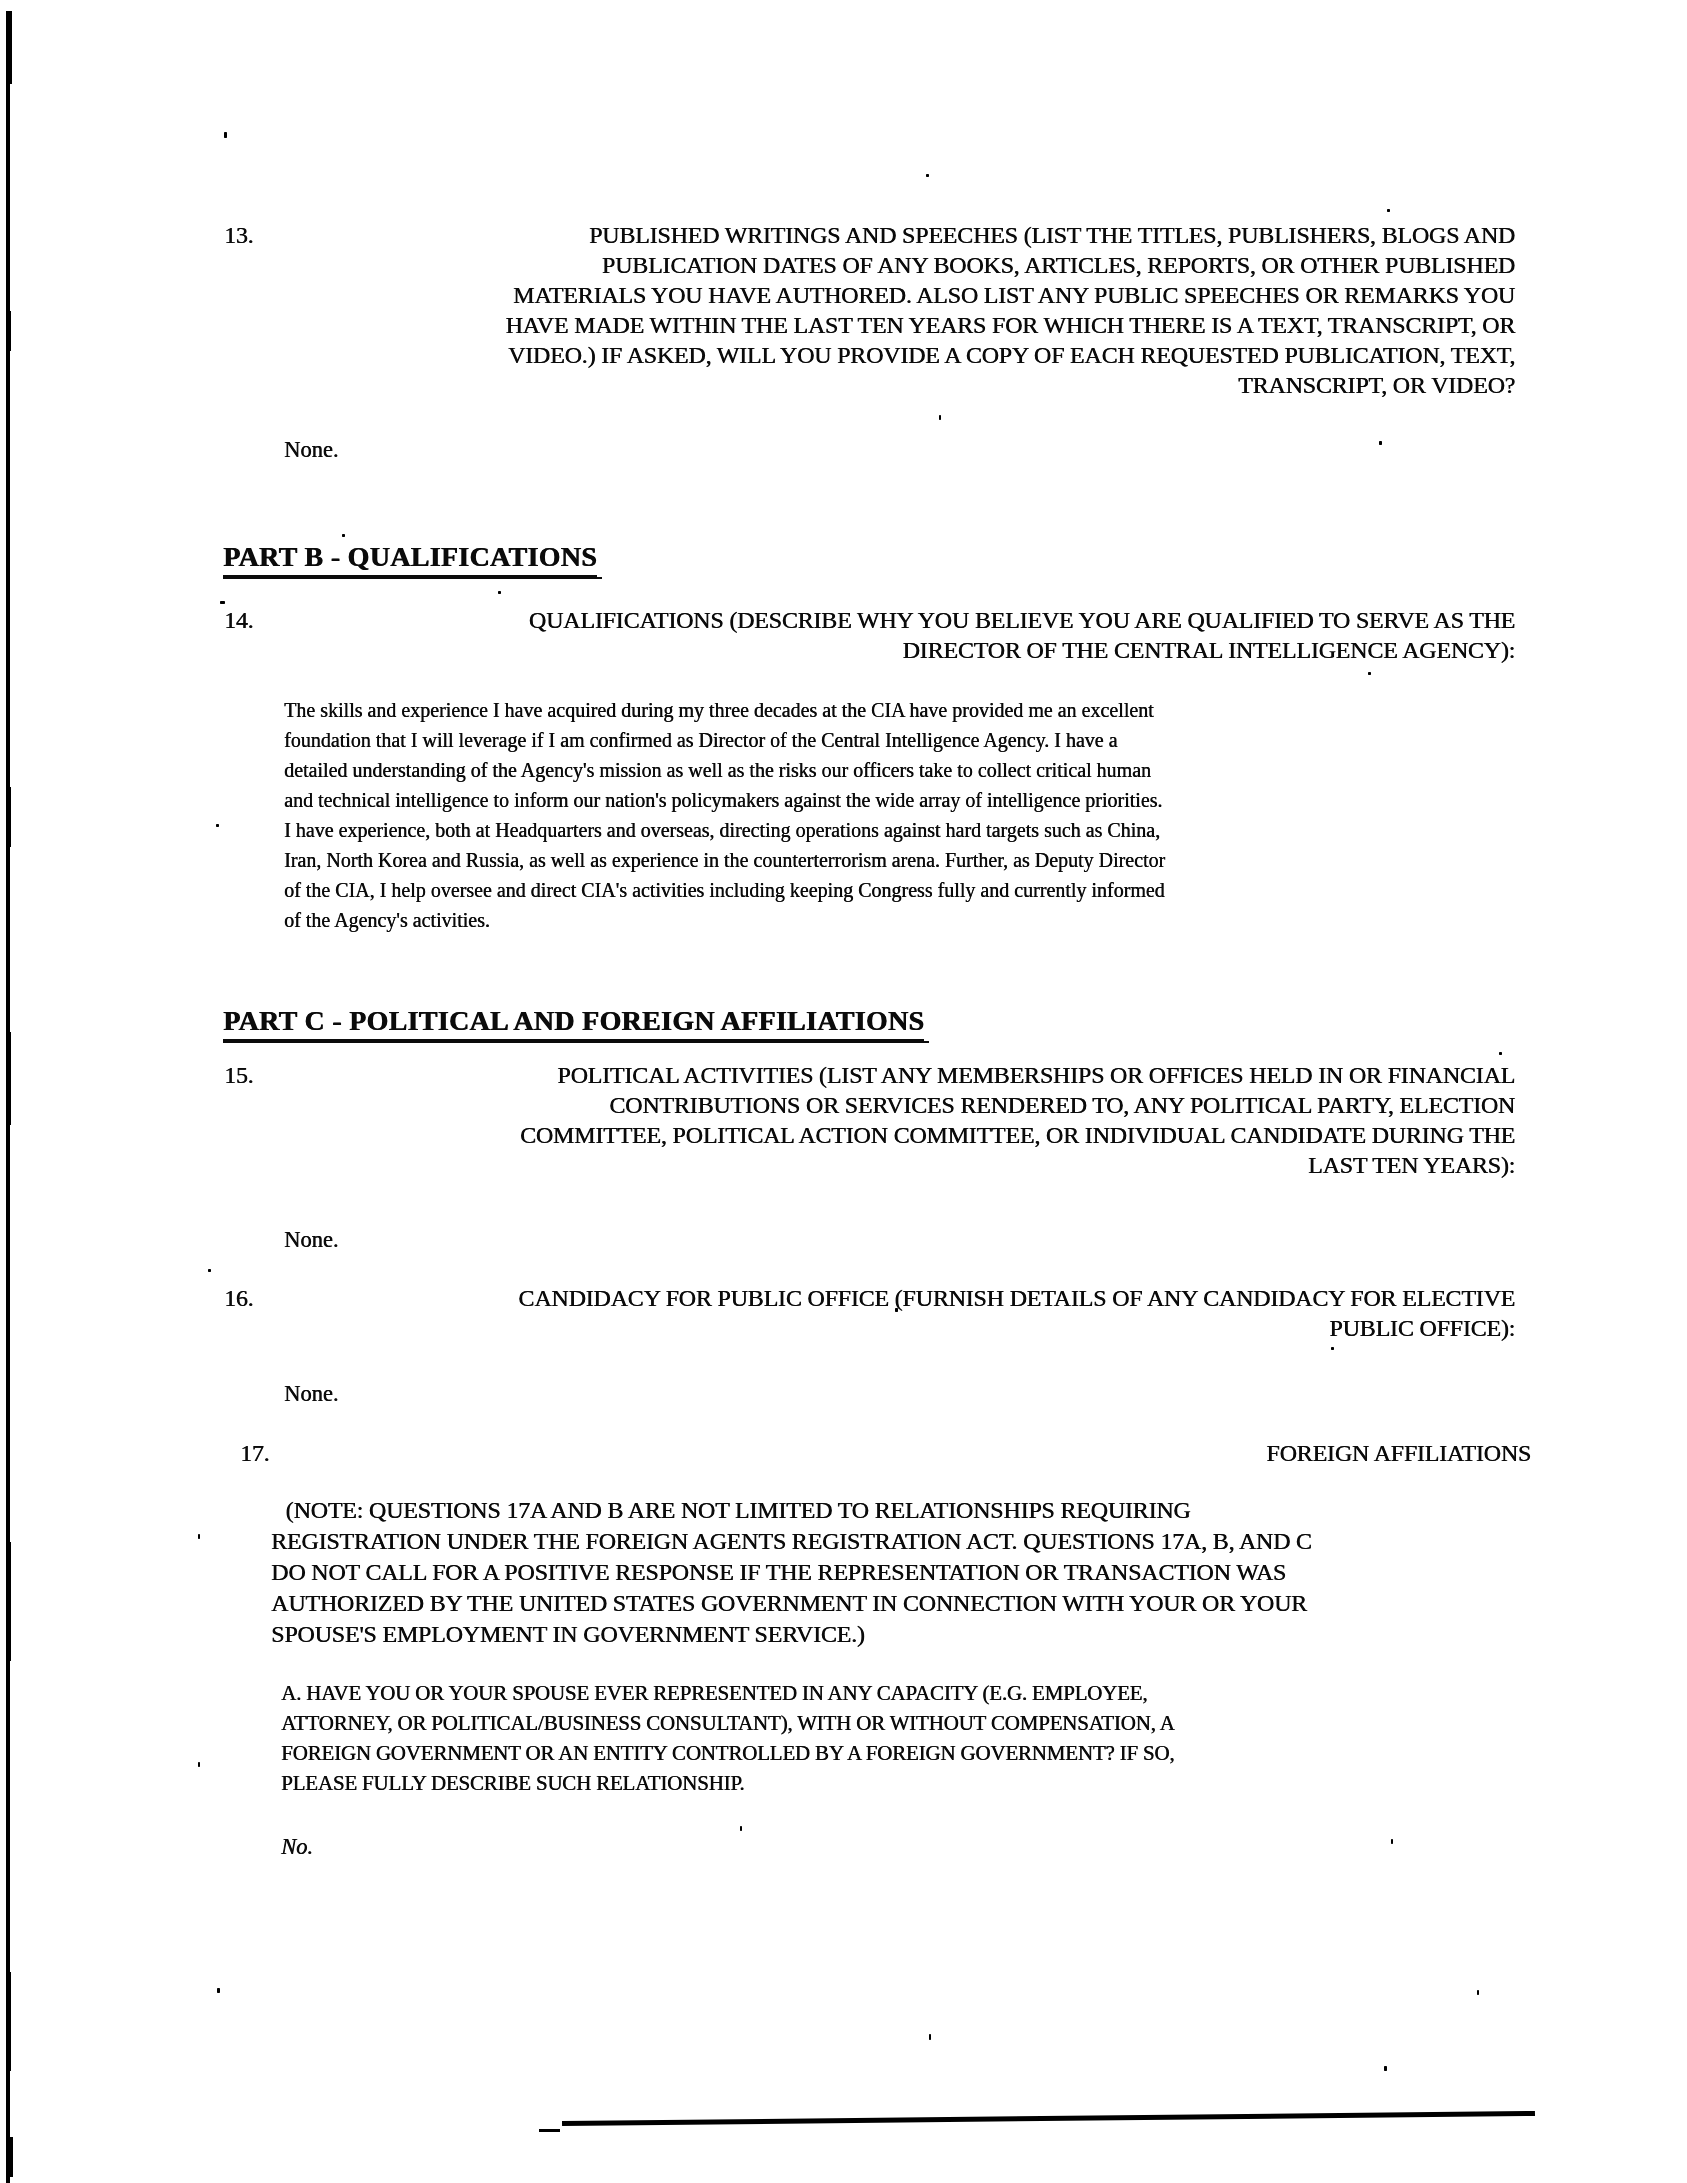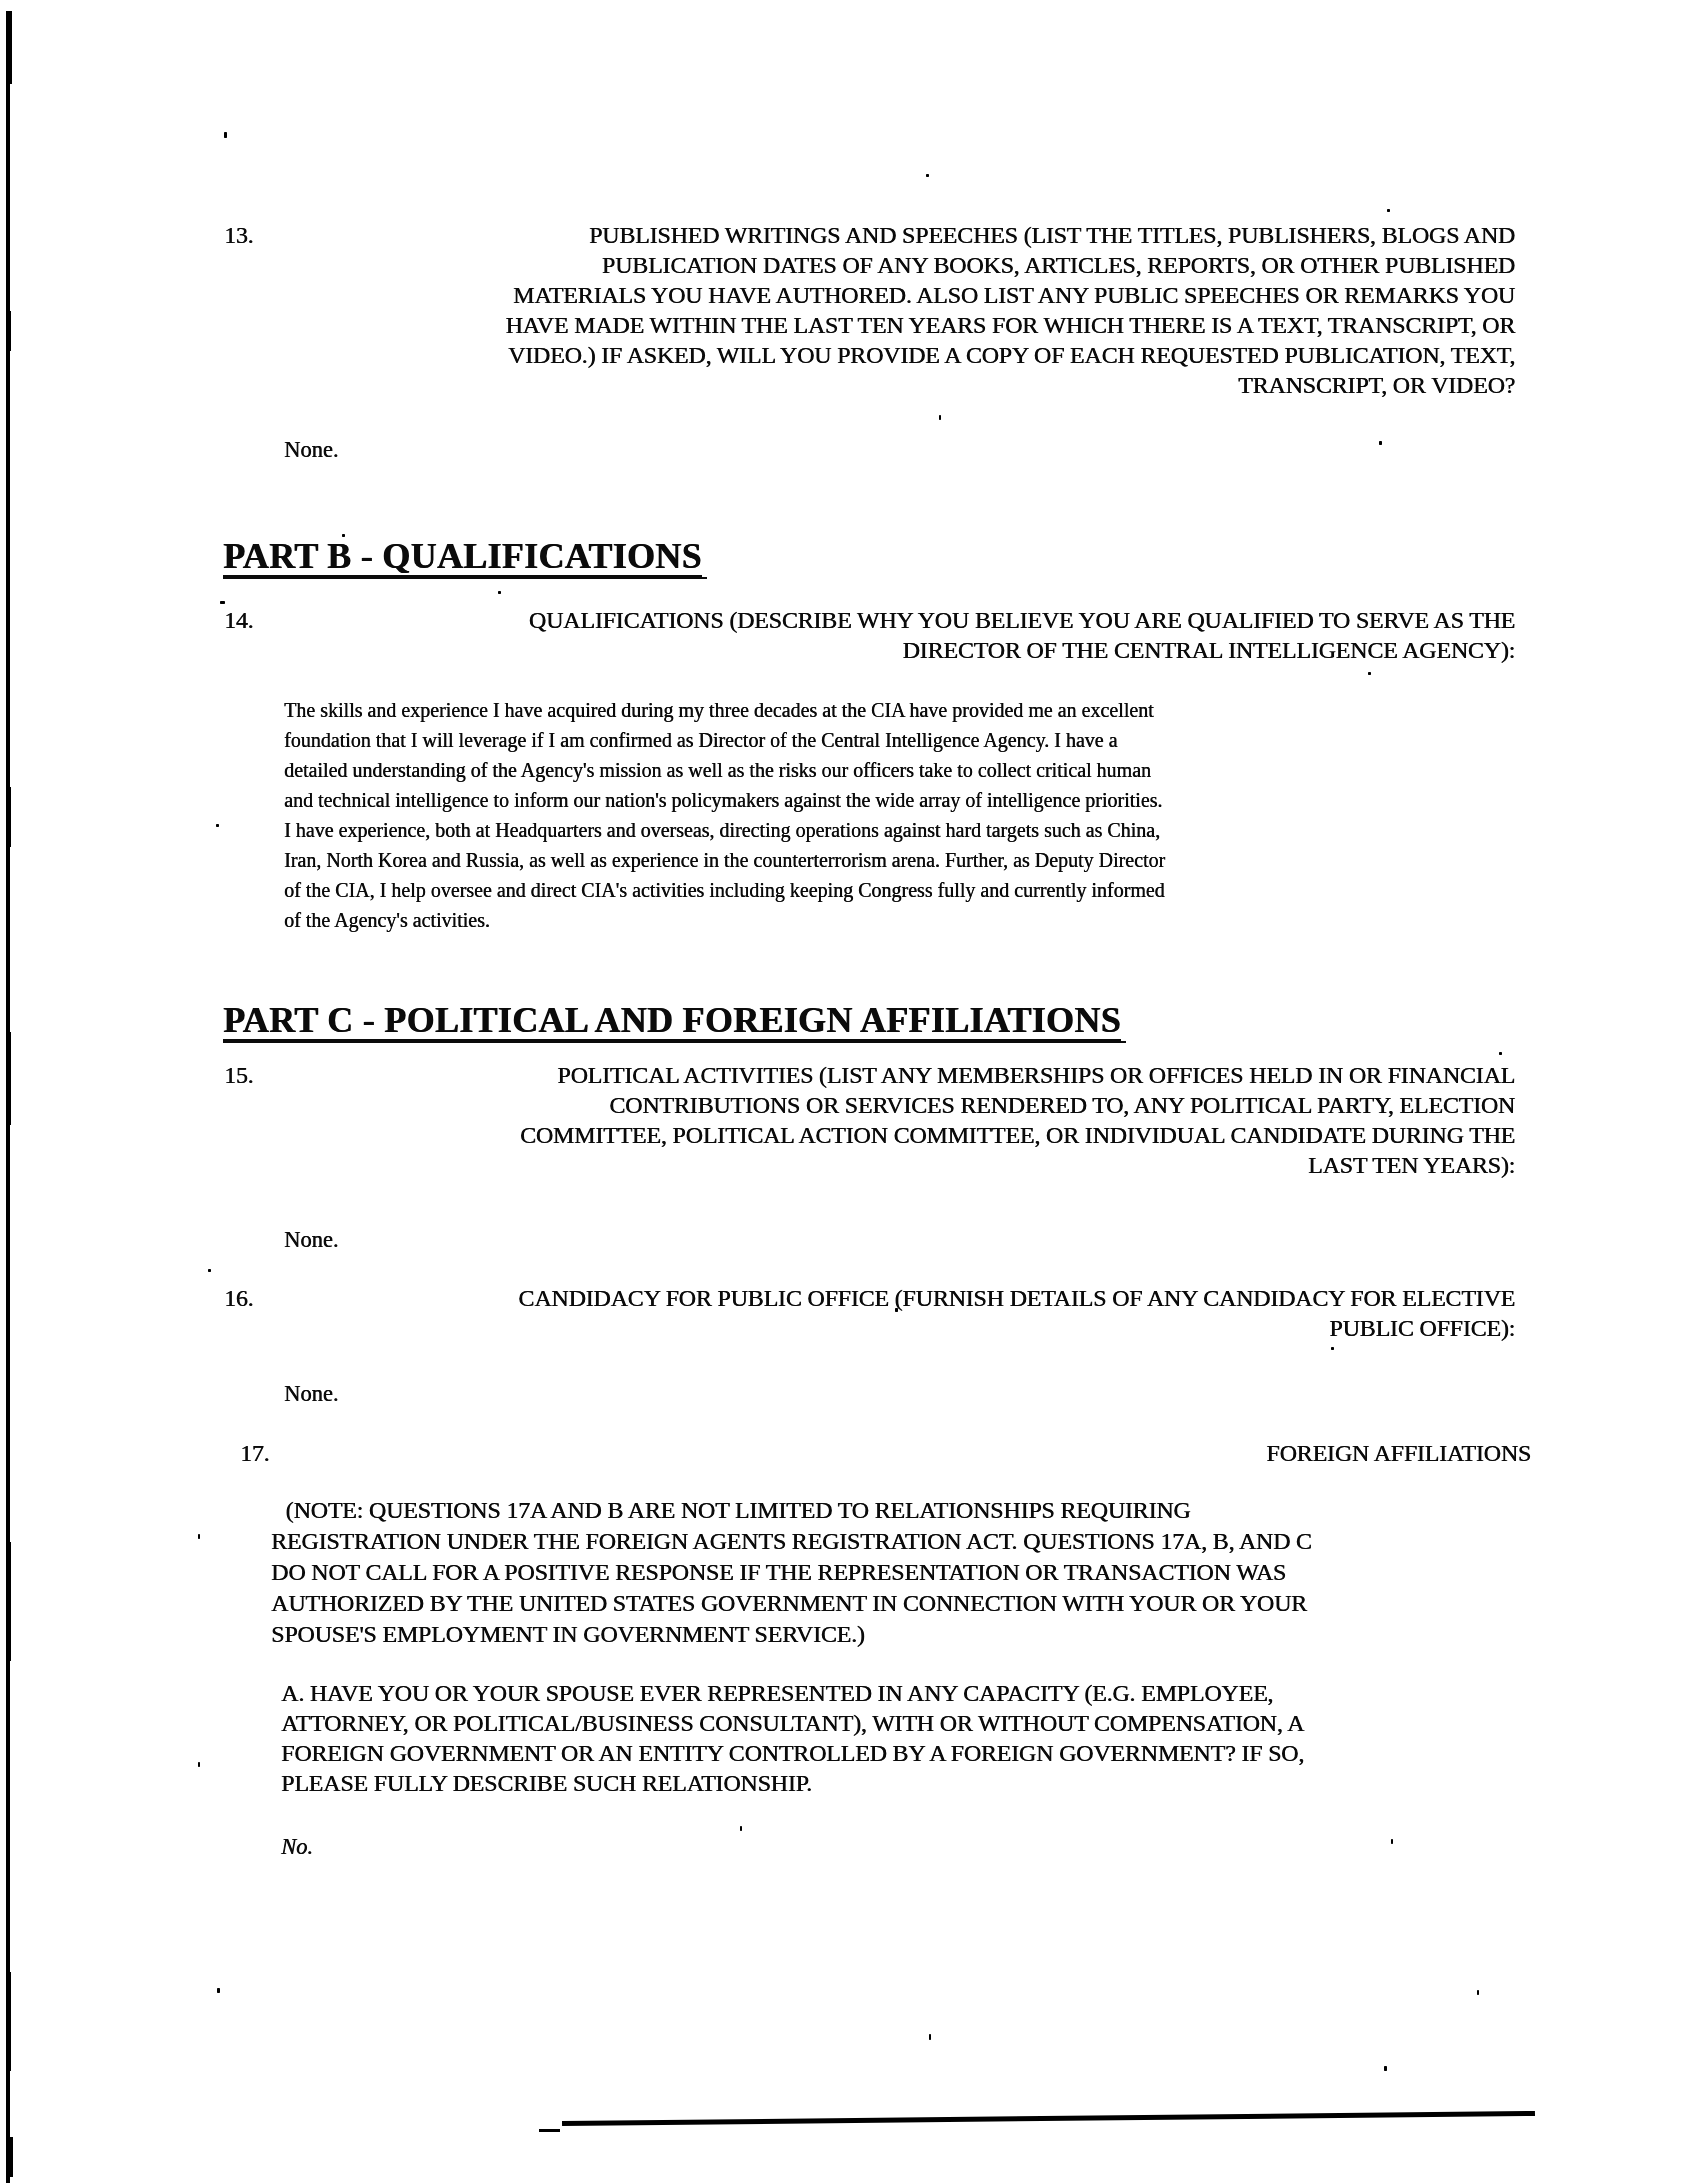--- a/index.html
+++ b/index.html
@@ -35,29 +35,29 @@
   }
   .note {
     font-size:24px; line-height:31px;
     letter-spacing:-0.2px;
     white-space:pre-line;
     text-indent:14.6px;
     width:1257px;
     text-shadow:0.5px 0.3px 0 currentColor;
   }
   .suba {
-    font-size:24px; line-height:30px;
+    font-size:21px; line-height:30px;
     letter-spacing:-0.2px;
     white-space:pre-line;
     width:1244px;
     text-shadow:0.5px 0.3px 0 currentColor;
   }
   h2.heading {
     margin:0; position:absolute;
-    font-size:36px; font-weight:bold;
+    font-size:28px; font-weight:bold;
     line-height:33px; letter-spacing:0.3px;
     display:inline-block;
     border-bottom:4.6px solid #0b0b0b;
     padding-bottom:2px;
     text-shadow:0.7px 0.3px 0 currentColor;
   }
   h2.heading::after {
     content:""; position:absolute;
     left:2px; right:-5.3px; bottom:-4px; height:2px;
     background:#0b0b0b;

